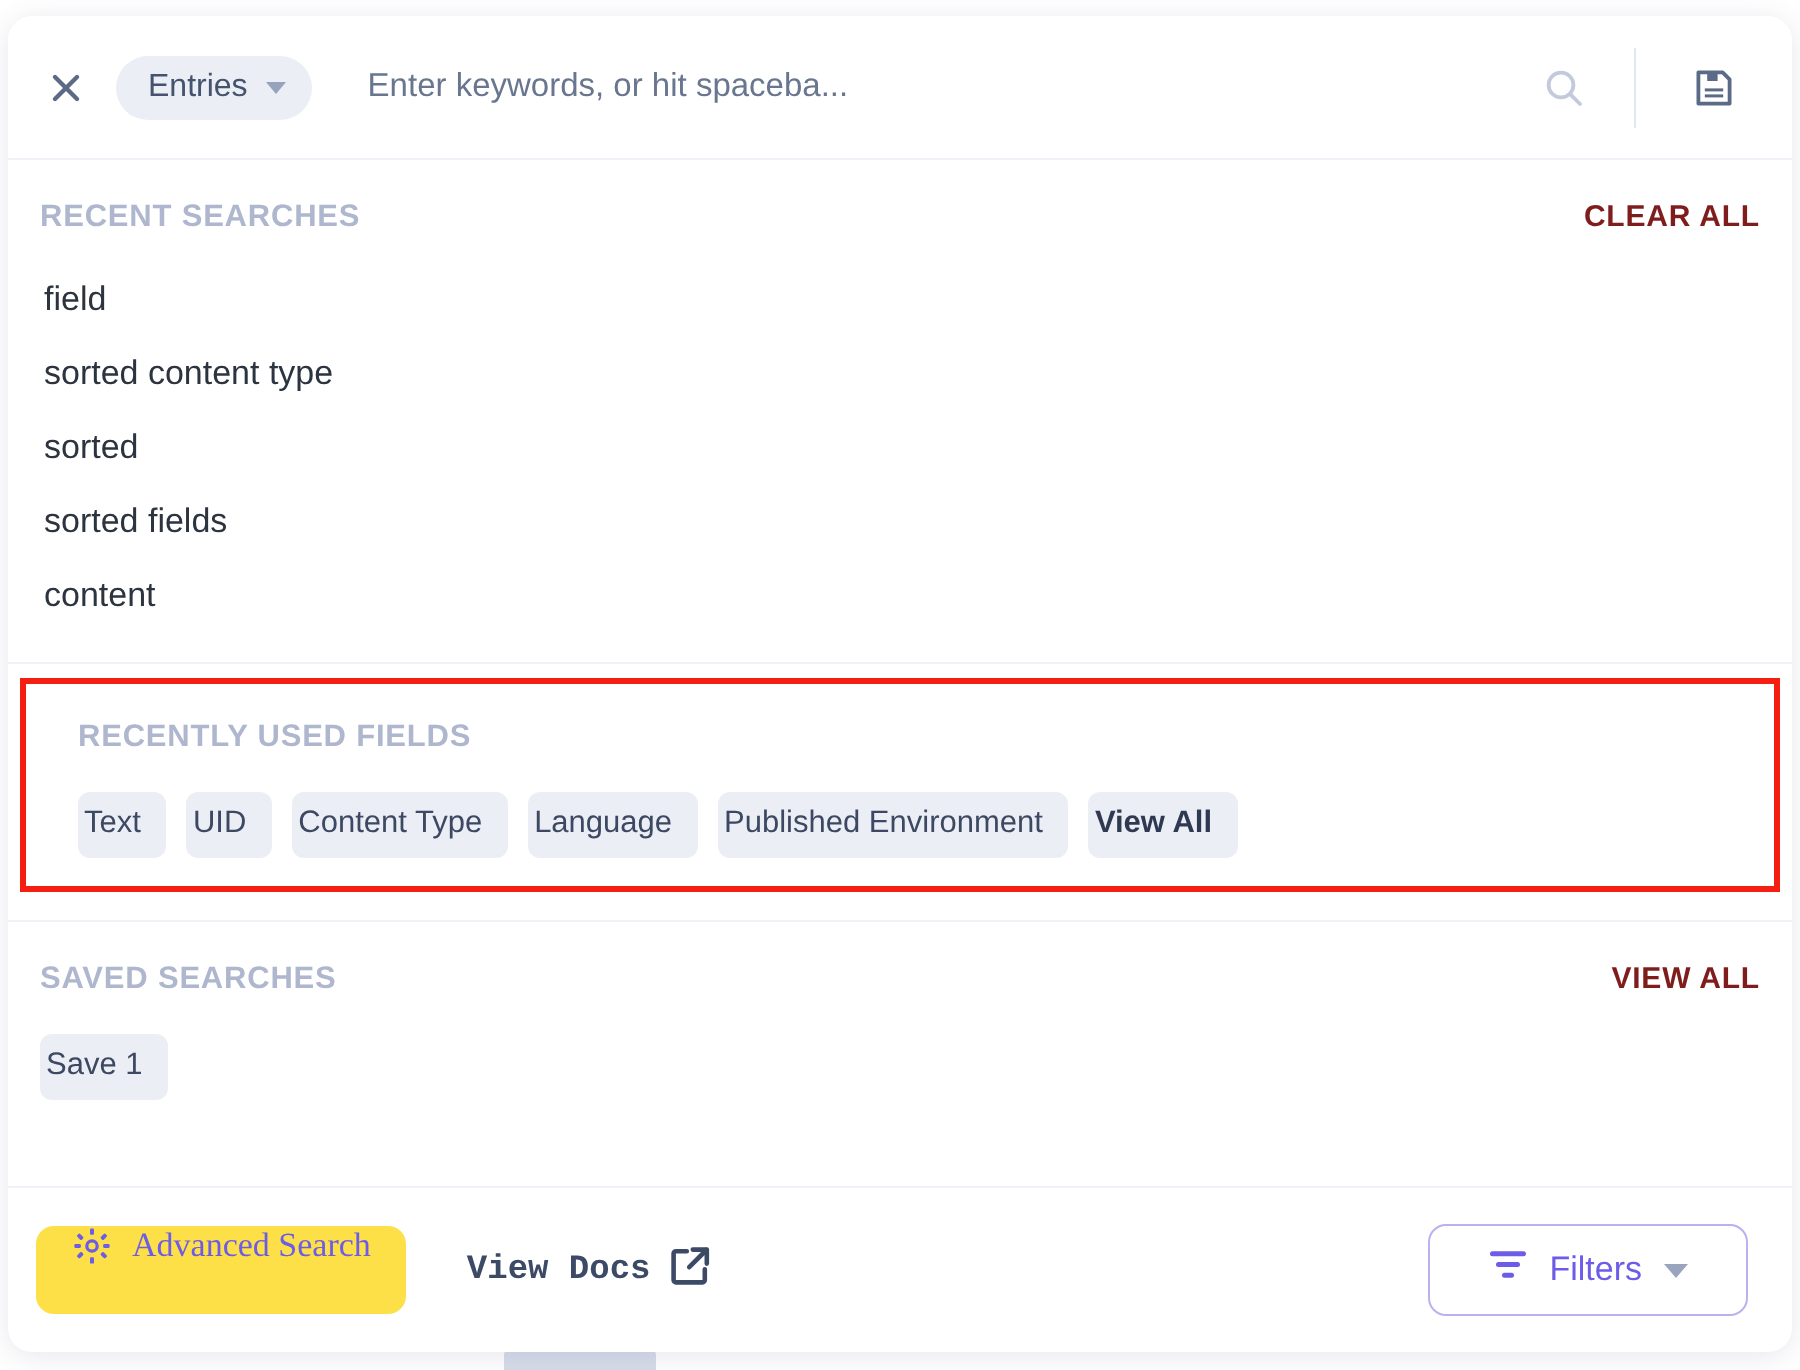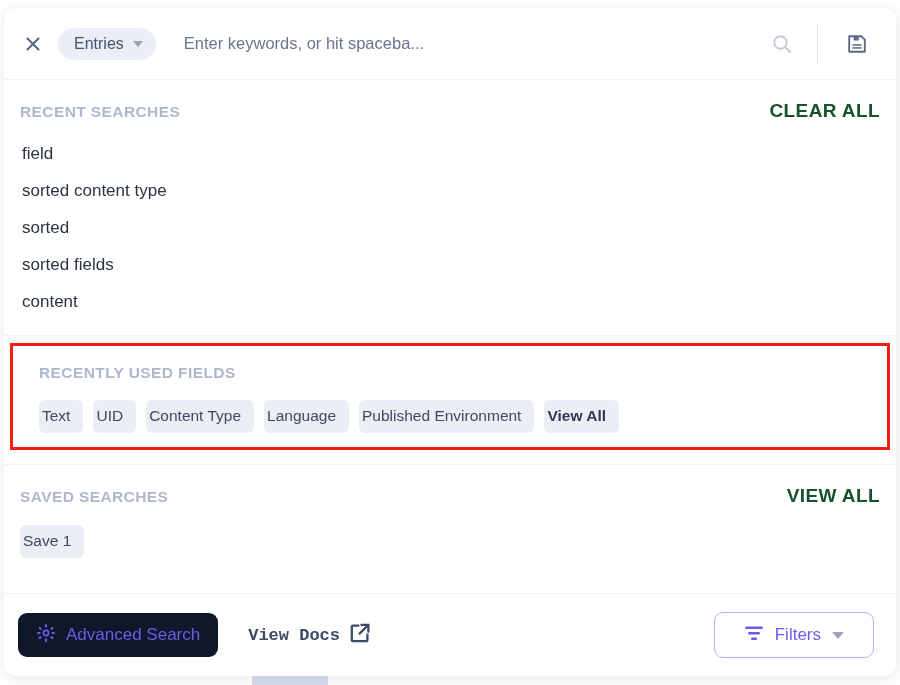--- a/index.html
+++ b/index.html
@@ -132,24 +132,24 @@
     justify-content: space-between;
     padding-top: 20px;
   }
   .section-title {
     font-size: 15.5px;
     font-weight: bold;
     letter-spacing: 0.4px;
     color: #aeb7cd;
   }
   .section-action {
-    font-size: 19px;
+    font-size: 15px;
     font-weight: bold;
     letter-spacing: 0.4px;
-    color: #14532d;
+    color: #7f1d1d;
     cursor: pointer;
   }
 
   .recent-list { margin-top: 14px; }
   .recent-item {
     font-size: 17px;
     color: #2c3440;
     padding: 8px 0 9px 2px;
     cursor: pointer;
   }
@@ -196,27 +196,27 @@
     flex: 0 0 83px;
     height: 83px;
     border-top: 1px solid #eff1f6;
     display: flex;
     align-items: center;
     padding: 0 22px 0 14px;
   }
 
   .adv-search-btn {
     display: flex;
-    align-items: center;
     gap: 10px;
-    background: #0f172a;
+    background: #fde047;
     border-radius: 9px;
     height: 44px;
     padding: 0 18px;
     cursor: pointer;
+    font-family: Liberation Serif, serif;
   }
   .adv-search-btn .label {
     font-size: 17px;
     color: #6c5ce7;
   }
 
   .view-docs-btn {
     display: flex;
     align-items: center;
     gap: 10px;

